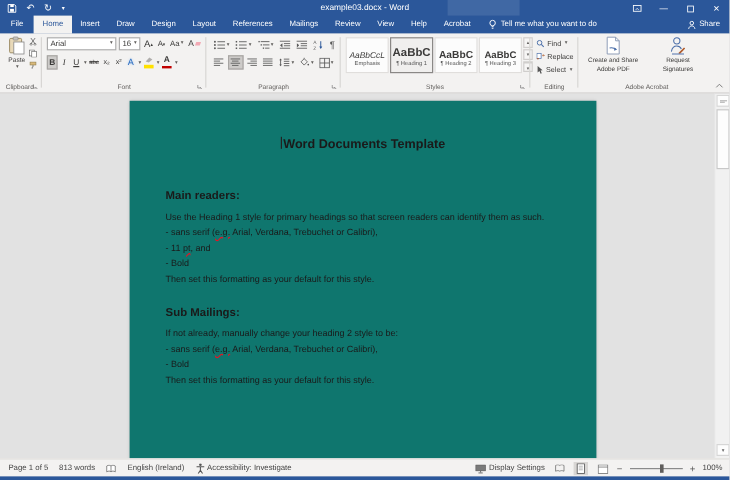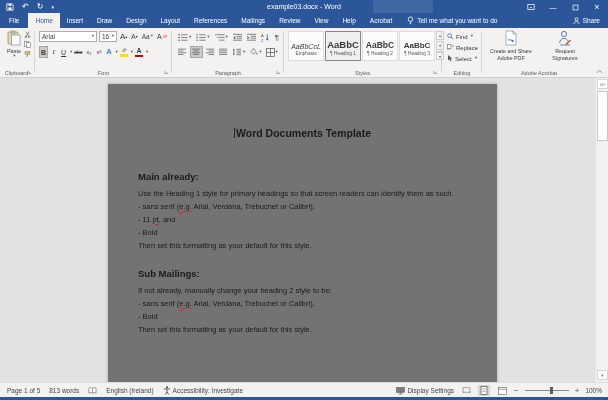--- a/index.html
+++ b/index.html
@@ -66,21 +66,21 @@
   .ed-row { display:flex; align-items:center; gap:2px; height:11px; font-size:6px; white-space:nowrap; }
   .ed-col { position:absolute; left:3px; top:3px; display:flex; flex-direction:column; }
 
   
   .acr-btn { position:absolute; top:2px; width:52px; height:42px; display:flex; flex-direction:column; align-items:center; }
   .acr-lbl { font-size:5.3px; line-height:6.5px; text-align:center; color:#3b3a39; margin-top:2px; white-space:nowrap; }
   .ribbon-collapse { position:absolute; right:5px; bottom:3px; }
 
   
   .doc-area { position:absolute; top:78px; left:0; width:608px; height:304px; background:#e2e2e2; overflow:hidden; }
-  .page { position:absolute; left:108px; top:6px; width:389px; height:310px; background:#737373; box-shadow:0 0 3px rgba(0,0,0,.25); padding:42px 30px 0 30px; color:#1a1a1a; }
+  .page { position:absolute; left:108px; top:6px; width:389px; height:310px; background:#0f766e; box-shadow:0 0 3px rgba(0,0,0,.25); padding:29px 30px 0 30px; color:#1a1a1a; }
   .doc-title { text-align:center; font-weight:bold; font-size:10.5px; line-height:14px; }
   .caret { display:inline-block; width:0; border-left:1px solid #222; height:10px; vertical-align:-1px; margin-right:1px; }
   .doc-h { font-size:9.5px; font-weight:bold; line-height:13px; margin:30px 0 4px; }
   .doc-h + .doc-p ~ .doc-h, .doc-h:not(:first-of-type) { margin-top:15px; }
   .doc-p { font-size:7.5px; line-height:13px; }
   .squiggle { text-decoration:underline wavy #e81123 1px; text-underline-offset:1px; }
 
   
   .vscroll { position:absolute; right:0; top:0; width:13px; height:100%; background:#f1f1f1; border-left:1px solid #e6e6e6; }
   .vs-top { position:absolute; top:1px; left:1px; width:11px; height:10px; background:#fdfdfd; border:1px solid #d6d6d6; display:flex; align-items:center; justify-content:center; }
@@ -464,21 +464,21 @@
     <svg width="7" height="5" viewBox="0 0 8 5">
         <path d="M1 4 L4 1 L7 4" fill="none" stroke="#777" stroke-width=".9"></path>
       </svg>
   </span>
 </div>
 
 <div class="doc-area">
   <div class="page">
     <div class="doc-title"><span class="caret"></span><span>Word Documents Template</span></div>
     <div>
-        <div class="doc-h">Main already:</div>
+        <div class="doc-h">Main readers:</div>
         <div class="doc-p"><span>Use the Heading 1 style for primary headings so that screen readers can identify them as such.</span></div>
         <div class="doc-p"><span> - sans serif (</span><span class="squiggle">e.g.</span><span> Arial, Verdana, Trebuchet or Calibri),</span></div>
         <div class="doc-p"><span> - 11 </span><span class="squiggle">pt</span><span>, and</span></div>
         <div class="doc-p"><span> - Bold</span></div>
         <div class="doc-p"><span>Then set this formatting as your default for this style.</span></div>
         <div class="doc-h">Sub Mailings:</div>
         <div class="doc-p"><span>If not already, manually change your heading 2 style to be:</span></div>
         <div class="doc-p"><span> - sans serif (</span><span class="squiggle">e.g.</span><span> Arial, Verdana, Trebuchet or Calibri),</span></div>
         <div class="doc-p"><span> - Bold</span></div>
         <div class="doc-p"><span>Then set this formatting as your default for this style.</span></div>

